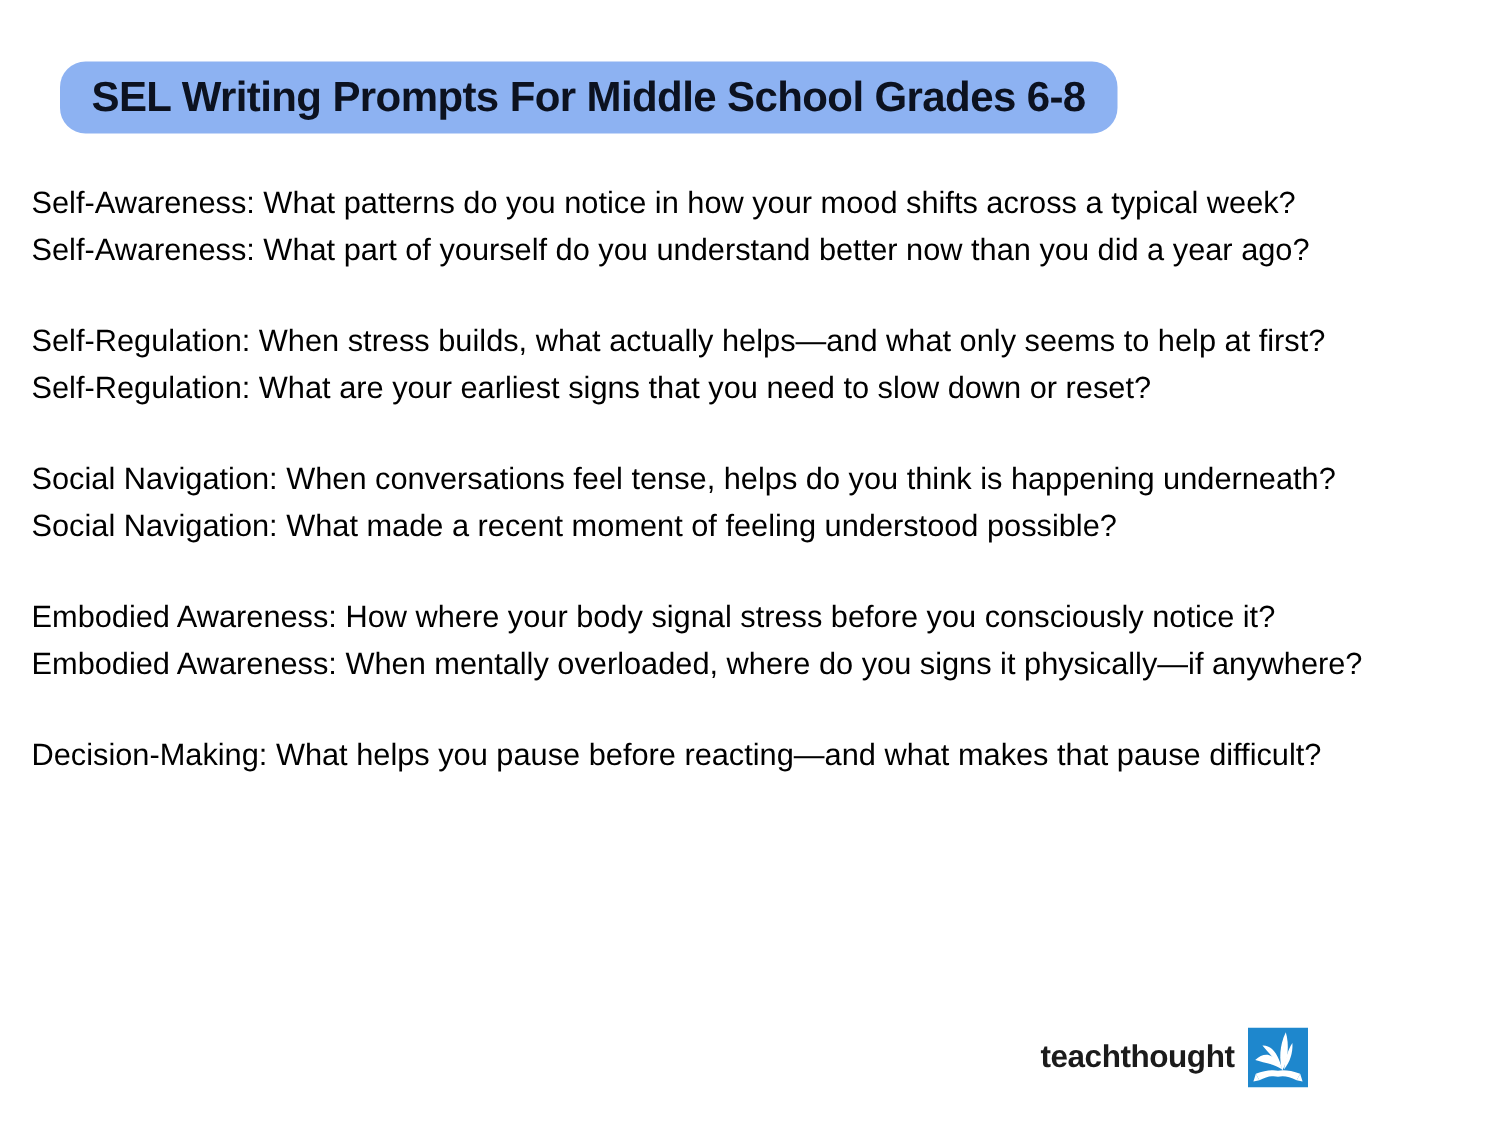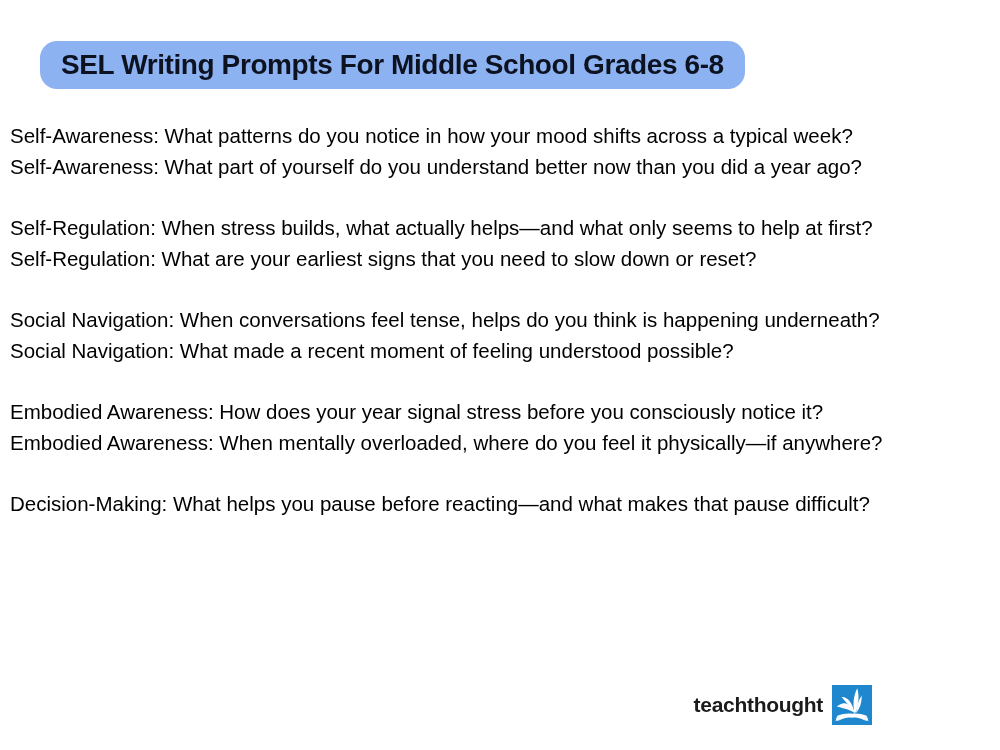--- a/index.html
+++ b/index.html
@@ -27,21 +27,21 @@
   }
   .banner .title {
     font-size: 28px;
     font-weight: bold;
     letter-spacing: -0.4px;
     color: #0c1220;
     white-space: nowrap;
   }
   .prompts {
     position: absolute;
-    left: 10px;
+    left: 21px;
     top: 120px;
     right: 6px;
   }
   .section { margin-bottom: 30px; }
   .prompt-line {
     font-size: 20.5px;
     line-height: 31px;
     white-space: nowrap;
     color: #000000;
   }
@@ -83,22 +83,22 @@
       </div>
       <div class="section">
         <div class="prompt-line">Self-Regulation: When stress builds, what actually helps—and what only seems to help at first?</div>
         <div class="prompt-line">Self-Regulation: What are your earliest signs that you need to slow down or reset?</div>
       </div>
       <div class="section">
         <div class="prompt-line">Social Navigation: When conversations feel tense, helps do you think is happening underneath?</div>
         <div class="prompt-line">Social Navigation: What made a recent moment of feeling understood possible?</div>
       </div>
       <div class="section">
-        <div class="prompt-line">Embodied Awareness: How does your year signal stress before you consciously notice it?</div>
-        <div class="prompt-line">Embodied Awareness: When mentally overloaded, where do you feel it physically—if anywhere?</div>
+        <div class="prompt-line">Embodied Awareness: How where your body signal stress before you consciously notice it?</div>
+        <div class="prompt-line">Embodied Awareness: When mentally overloaded, where do you signs it physically—if anywhere?</div>
       </div>
       <div class="section">
         <div class="prompt-line">Decision-Making: What helps you pause before reacting—and what makes that pause difficult?</div>
       </div>
     </div>
 
   <div class="brand-row">
     <span class="brand-text">teachthought</span>
     <svg class="brand-icon" viewBox="0 0 100 100" xmlns="http://www.w3.org/2000/svg" aria-hidden="true">
       <rect x="0" y="0" width="100" height="100" fill="#1e87cd"></rect>

